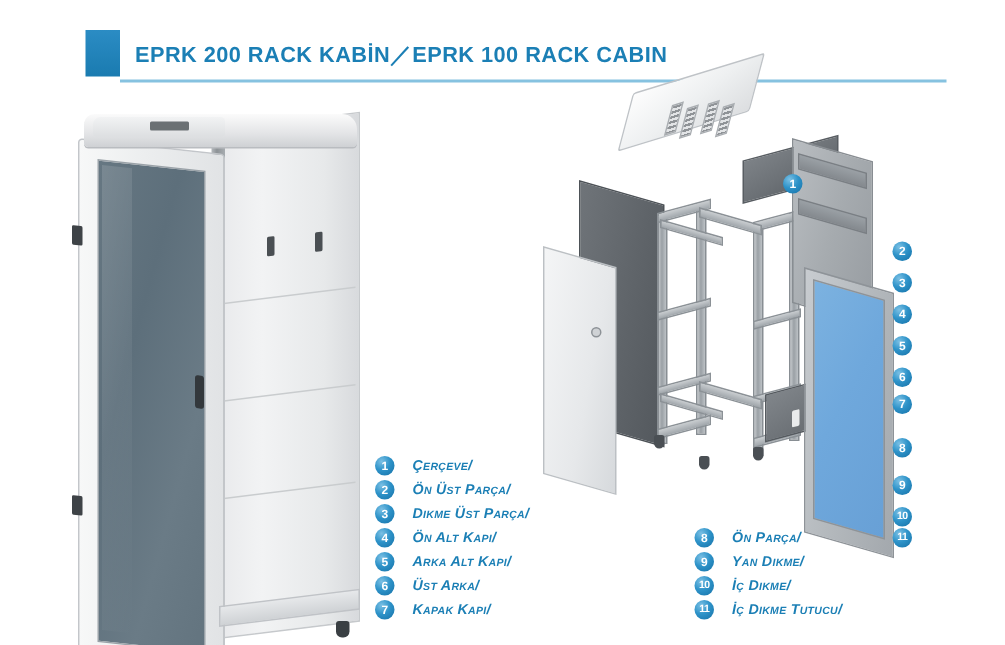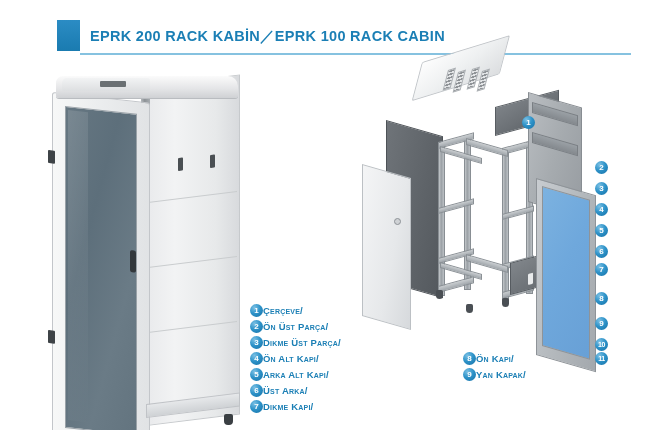--- a/index.html
+++ b/index.html
@@ -309,27 +309,28 @@
     position: relative;
     height: 16px;
     display: flex;
     align-items: center;
   }
   .legend-row .badge {
     position: static;
     flex: 0 0 auto;
   }
   .legend-label {
-    margin-left: 0;
+    margin-left: 12px;
     font-size: 9.5px;
     font-weight: bold;
     color: #1b7fb5;
     font-variant: small-caps;
     letter-spacing: 0.2px;
     white-space: nowrap;
+    font-style: italic;
   }
 </style>
 </head>
 <body>
 
 <div id="header-accent-block"></div>
 <div id="page-title">EPRK 200 RACK KABİN／EPRK 100 RACK CABIN</div>
 <div id="header-rule"></div>
 
 <div id="cabinet-photo">
@@ -445,25 +446,33 @@
     <div class="legend-row">
       <div class="badge">5</div>
       <div class="legend-label">Arka Alt Kapı/</div>
     </div>
     <div class="legend-row">
       <div class="badge">6</div>
       <div class="legend-label">Üst Arka/</div>
     </div>
     <div class="legend-row">
       <div class="badge">7</div>
-      <div class="legend-label">Dikme Kapı/</div>
+      <div class="legend-label">Kapak Kapı/</div>
     </div>
   </div>
 <div class="legend-col" id="legend-col-right">
     <div class="legend-row">
       <div class="badge">8</div>
-      <div class="legend-label">Ön Kapı/</div>
+      <div class="legend-label">Ön Parça/</div>
     </div>
     <div class="legend-row">
       <div class="badge">9</div>
-      <div class="legend-label">Yan Kapak/</div>
+      <div class="legend-label">Yan Dikme/</div>
+    </div>
+    <div class="legend-row">
+      <div class="badge wide">10</div>
+      <div class="legend-label">İç Dikme/</div>
+    </div>
+    <div class="legend-row">
+      <div class="badge wide">11</div>
+      <div class="legend-label">İç Dikme Tutucu/</div>
     </div>
   </div>
 
 </body></html>

